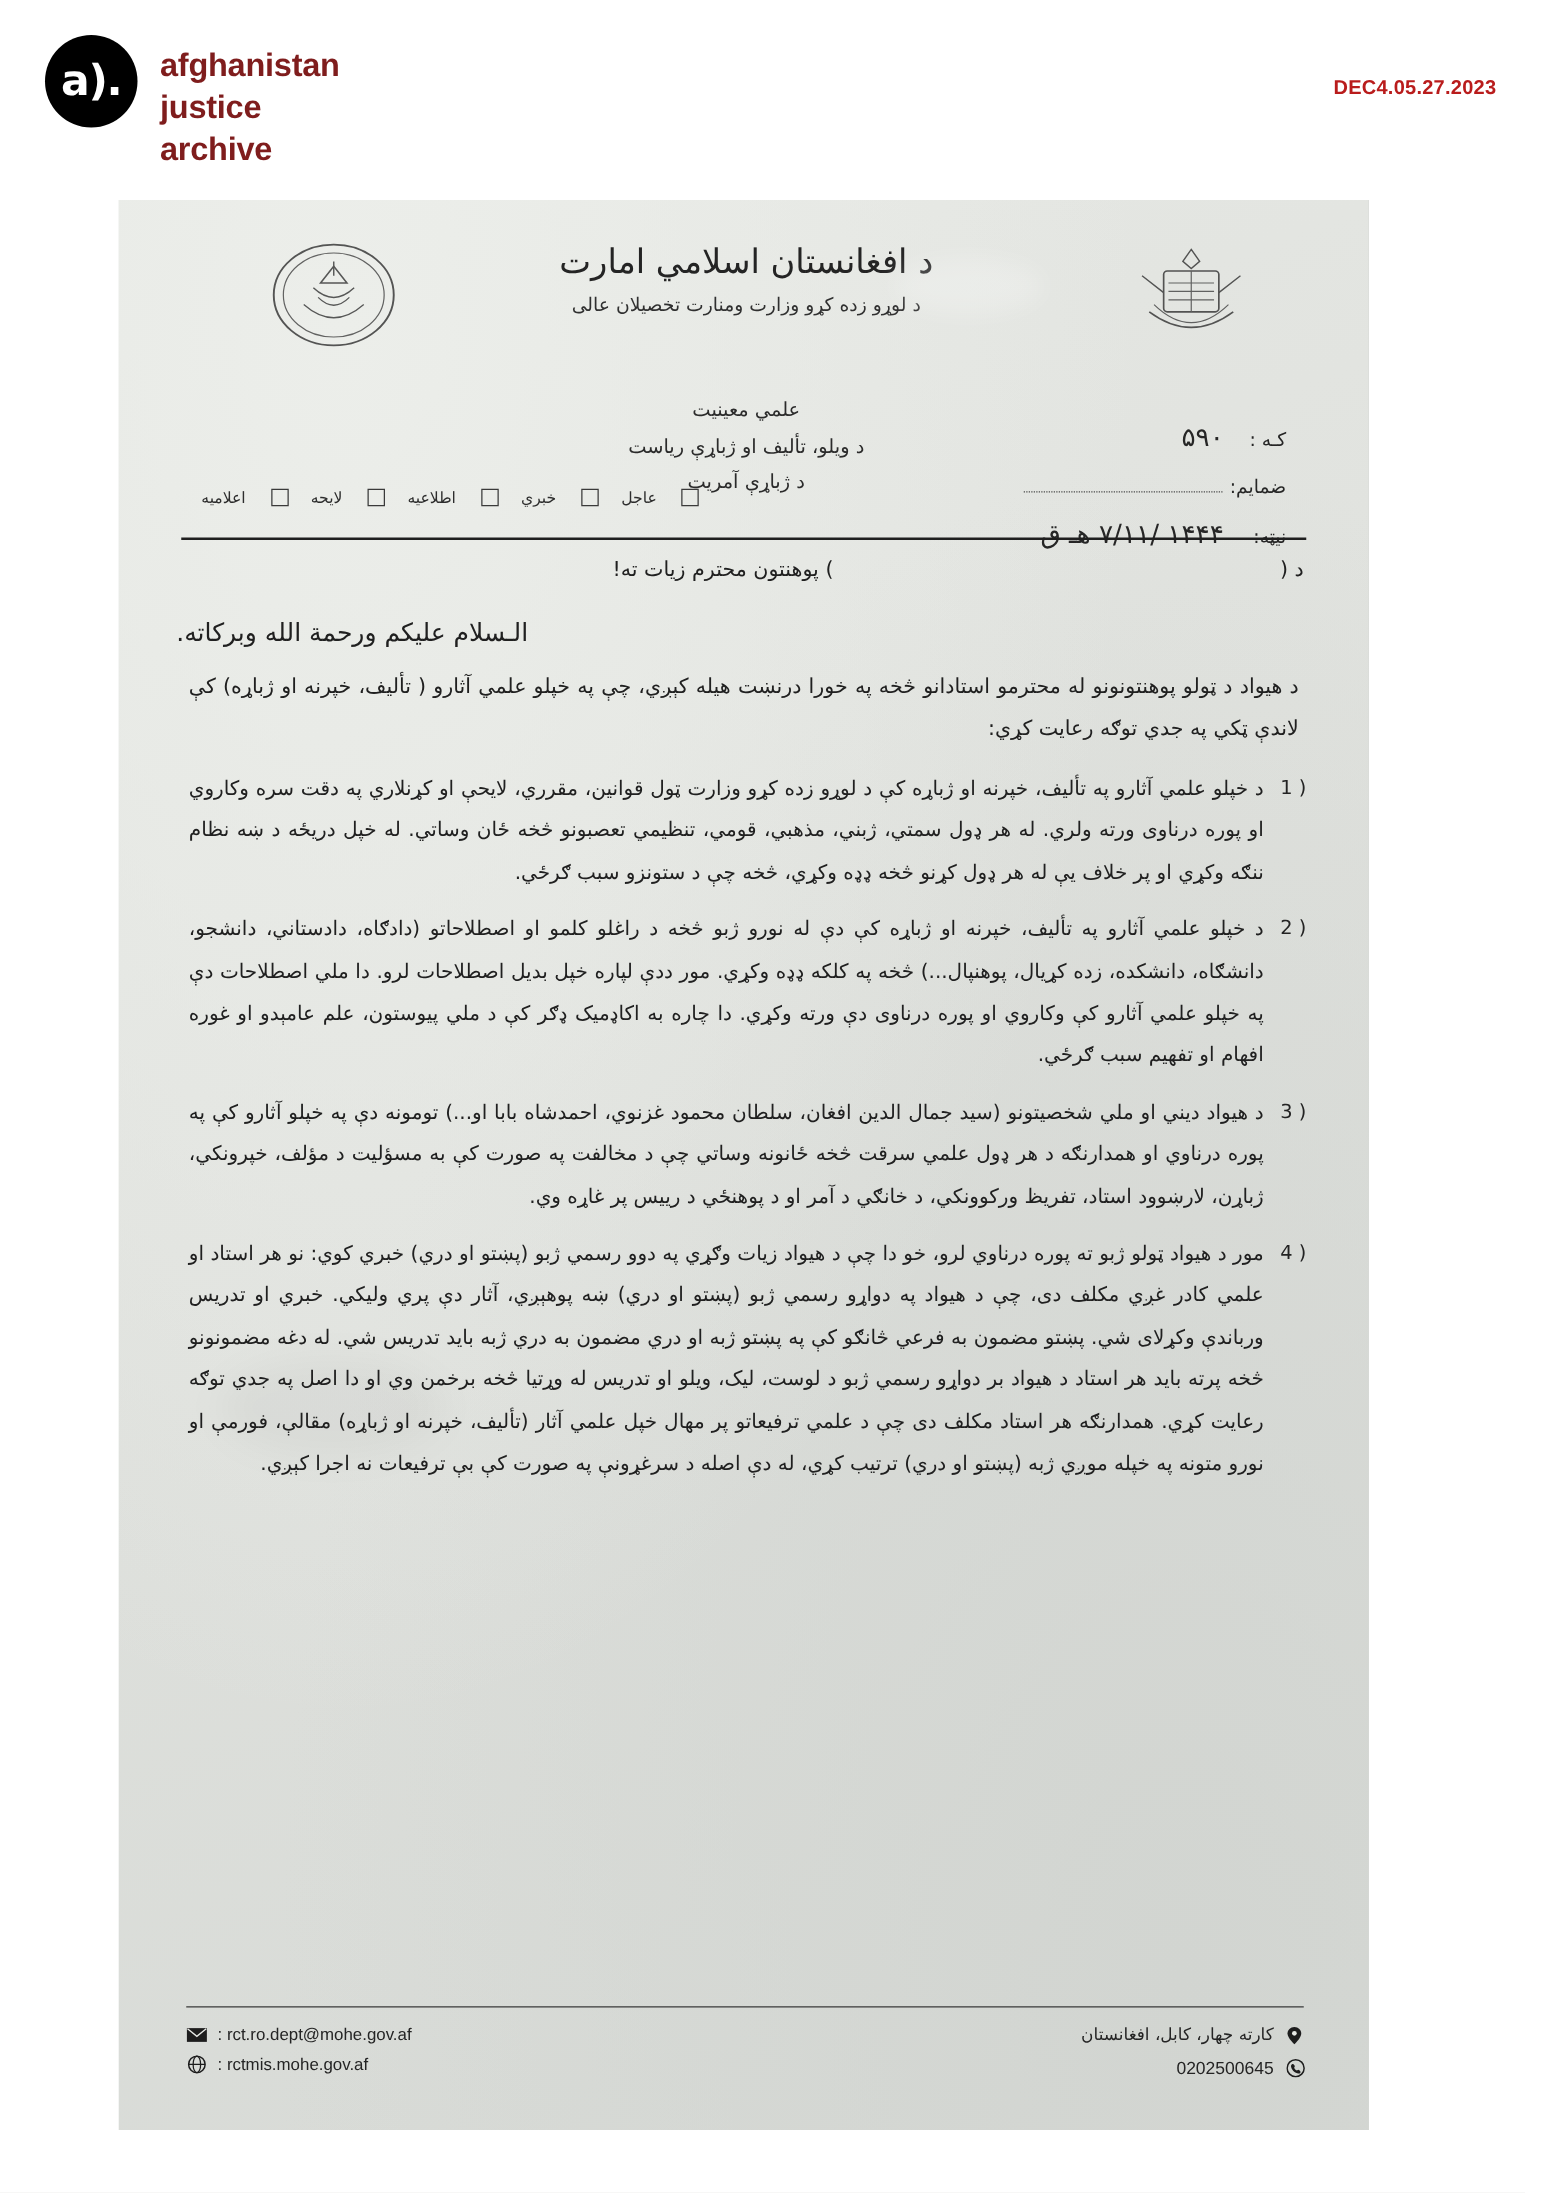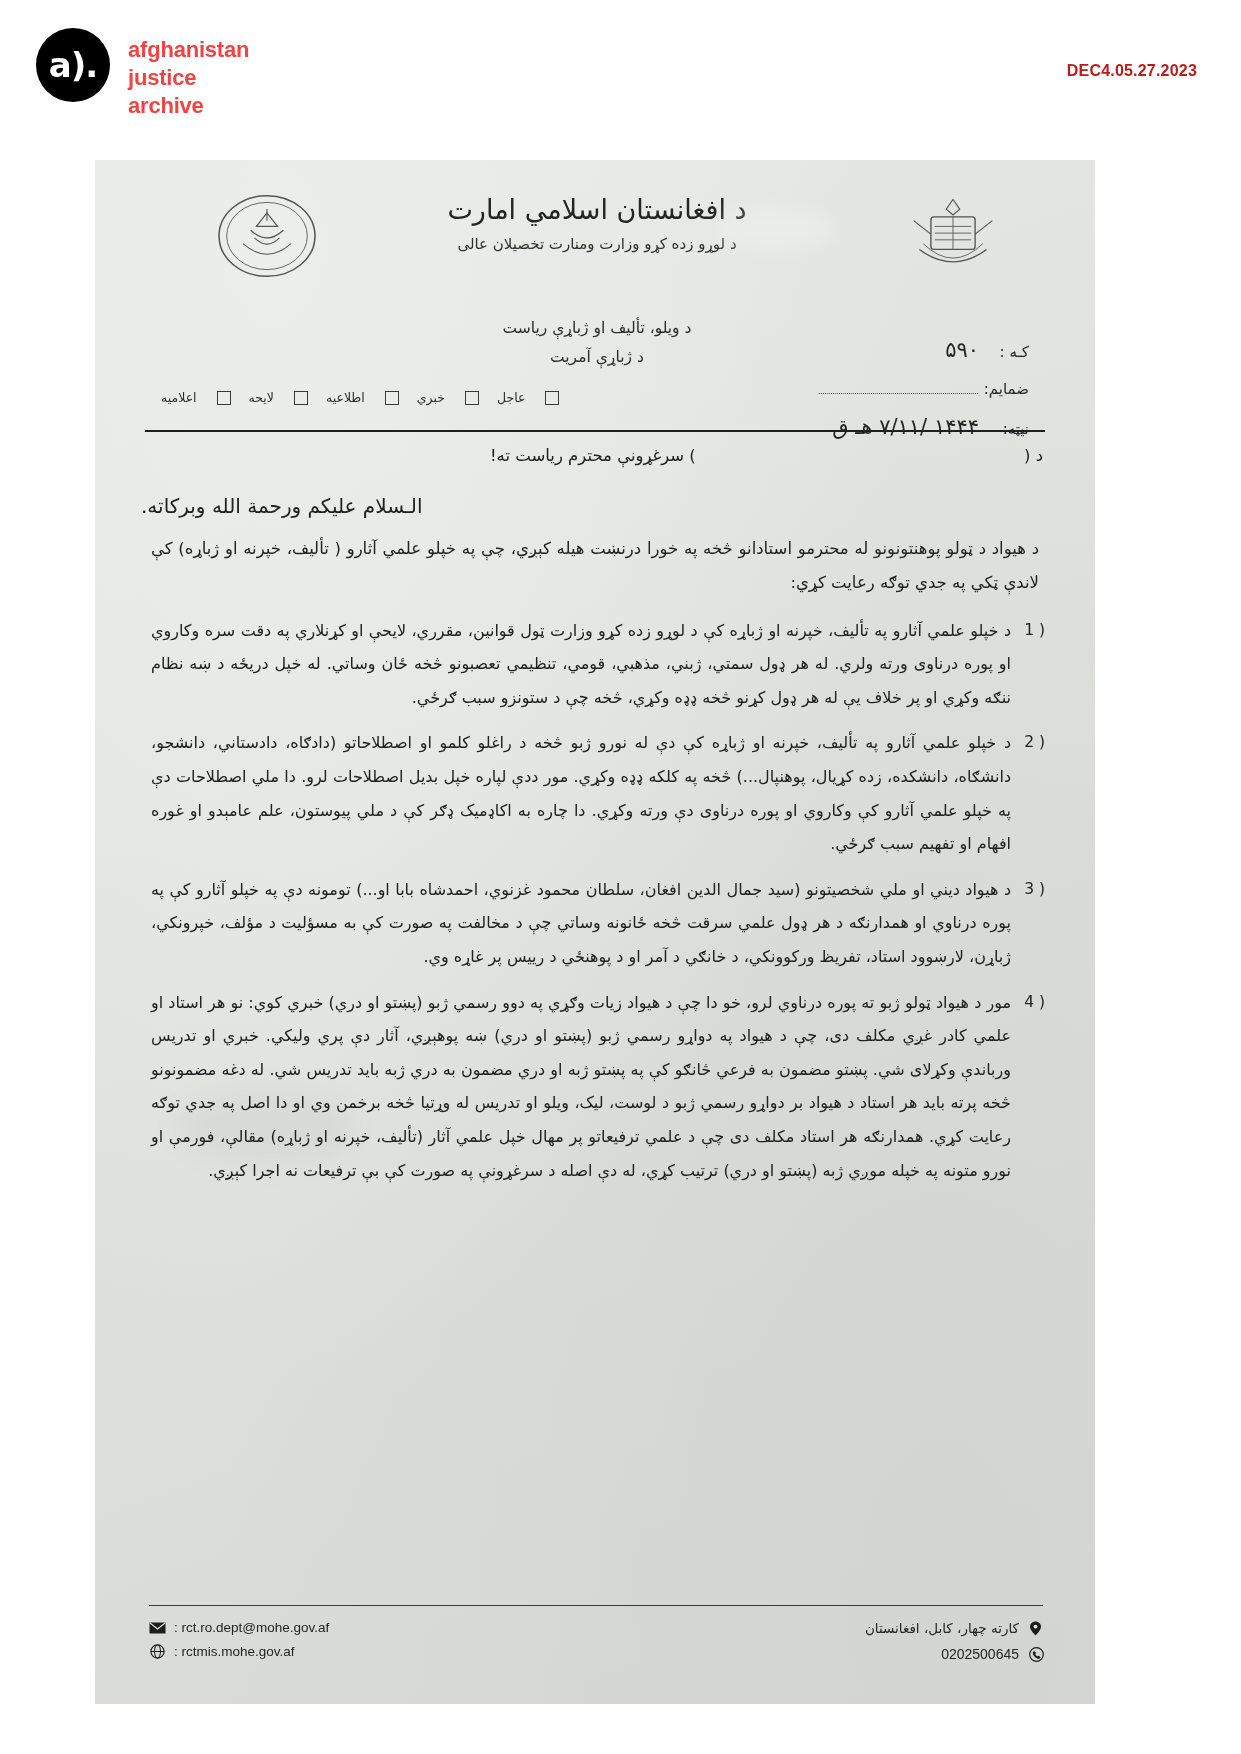--- a/index.html
+++ b/index.html
@@ -40,24 +40,24 @@
     align-items: center;
     justify-content: center;
     font-size: 34px;
     font-weight: bold;
     letter-spacing: -1px;
     font-family: "DejaVu Sans", sans-serif;
   }
   .logo-words {
     margin-left: 18px;
     margin-top: 8px;
-    font-size: 22px;
+    font-size: 26px;
     font-weight: bold;
     line-height: 1.28;
-    color: #ef4444;
+    color: #7f1d1d;
     letter-spacing: -0.2px;
   }
   .doc-code {
     position: absolute;
     right: 44px;
     top: 62px;
     font-size: 16px;
     font-weight: bold;
     color: #b91c1c;
     letter-spacing: 0.2px;
@@ -339,20 +339,21 @@
         <path d="M14 34 l18 14 M96 34 l-18 14" stroke="#3a3a3a" stroke-width="1.2"></path>
       </svg>
 
       <div class="lh-center">
         <div class="lh-title">د افغانستان اسلامي امارت</div>
         <div class="lh-sub">د لوړو زده کړو وزارت       ومنارت تخصیلان عالی</div>
       </div>
     </div>
 
     <div class="lh-dept">
+      <div>علمي معینیت</div>
       <div>د ویلو، تألیف او ژباړې ریاست</div>
       <div>د ژباړې آمریت</div>
     </div>
 
     <div class="ref-box">
       <div class="ref-line">
         <span class="ref-label">کـه :</span>
         <span class="ref-val">۵۹۰</span>
       </div>
       <div class="ref-line">
@@ -386,21 +387,21 @@
         <span class="cbox"></span>
         <span>اعلامیه</span>
       </span>
     </div>
 
     <div class="divider"></div>
 
     <div class="body-area">
       <div class="addr-line">
         <span class="addr-right">د (</span>
-        <span class="addr-left">) سرغړونې محترم ریاست ته!</span>
+        <span class="addr-left">) پوهنتون محترم زیات ته!</span>
       </div>
 
       <div class="salutation">الـسلام علیکم ورحمة الله وبرکاته.</div>
 
       <div class="para">د هیواد د ټولو پوهنتونونو له محترمو استادانو څخه په خورا درنښت هیله کېږي، چې په خپلو علمي آثارو ( تألیف، خپرنه او ژباړه) کې لاندې ټکي په جدي توګه رعایت کړي:</div>
 
       <ol class="items">
         <li>د خپلو علمي آثارو په تألیف، خپرنه او ژباړه کې د لوړو زده کړو وزارت ټول قوانین، مقرري، لایحې او کړنلاري په دقت سره وکاروي او پوره درناوی ورته ولري. له هر ډول سمتي، ژبني، مذهبي، قومي، تنظیمي تعصبونو څخه ځان وساتي. له خپل دریځه د ښه نظام ننګه وکړي او پر خلاف یې له هر ډول کړنو څخه ډډه وکړي، څخه چې د ستونزو سبب ګرځي.</li>
         <li>د خپلو علمي آثارو په تألیف، خپرنه او ژباړه کې دې له نورو ژبو څخه د راغلو کلمو او اصطلاحاتو (دادګاه، دادستاني، دانشجو، دانشګاه، دانشکده، زده کړیال، پوهنپال...) څخه په کلکه ډډه وکړي. مور ددې لپاره خپل بدیل اصطلاحات لرو. دا ملي اصطلاحات دې په خپلو علمي آثارو کې وکاروي او پوره درناوی دې ورته وکړي. دا چاره به اکاډمیک ډګر کې د ملي پیوستون، علم عامېدو او غوره افهام او تفهیم سبب ګرځي.</li>
         <li>د هیواد دیني او ملي شخصیتونو (سید جمال الدین افغان، سلطان محمود غزنوي، احمدشاه بابا او...) تومونه دې په خپلو آثارو کې په پوره درناوي او همدارنګه د هر ډول علمي سرقت څخه ځانونه وساتي چې د مخالفت په صورت کې به مسؤلیت د مؤلف، خپرونکي، ژباړن، لارښوود استاد، تفریظ ورکوونکي، د خانګي د آمر او د پوهنځي د رییس پر غاړه وي.</li>

